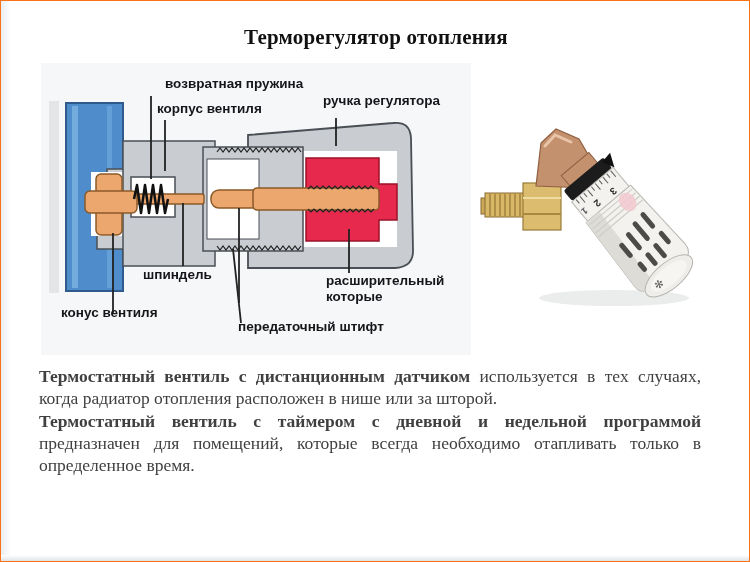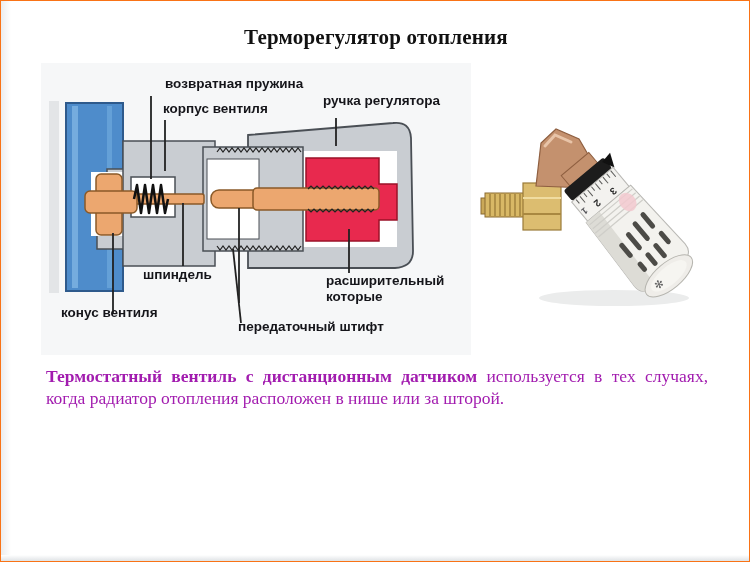--- a/index.html
+++ b/index.html
@@ -29,22 +29,22 @@
   .diagram-svg{position:absolute;left:40px;top:62px;}
   .photo-svg{position:absolute;left:478px;top:105px;}
   .dlabel{
     position:absolute;
     font-family:"Liberation Sans", sans-serif;
     font-weight:bold;font-size:13.5px;line-height:16px;
     color:#15151a;white-space:nowrap;
   }
   .dlabel.wrap{white-space:normal;width:135px;}
   .bodytext{
-    position:absolute;left:45px;top:364px;width:662px;
-    font-size:17.5px;line-height:22.3px;color:#a21caf;
+    position:absolute;left:38px;top:364px;width:662px;
+    font-size:17.5px;line-height:22.3px;color:#404040;
     text-align:justify;
   }
   .bodytext p{margin:0;padding:0;}
   .bodytext b{font-weight:bold;}
 </style>
 </head>
 <body>
 
 <div class="slide">
 
@@ -109,21 +109,21 @@
       <line x1="295" y1="55" x2="295" y2="83"></line>
       <line x1="142" y1="140" x2="142" y2="203"></line>
       <line x1="72" y1="170" x2="72" y2="250"></line>
       <line x1="198" y1="145" x2="198" y2="240"></line>
       <line x1="192" y1="186" x2="200" y2="260"></line>
       <line x1="308" y1="166" x2="308" y2="210"></line>
     </g>
   </svg>
 
   <div class="dlabel" style="left:164px;top:75px;">возвратная пружина</div>
-  <div class="dlabel" style="left:162px;top:100px;">корпус вентиля</div>
+  <div class="dlabel" style="left:156px;top:100px;">корпус вентиля</div>
   <div class="dlabel" style="left:322px;top:92px;">ручка регулятора</div>
   <div class="dlabel" style="left:142px;top:266px;">шпиндель</div>
   <div class="dlabel wrap" style="left:325px;top:272px;">расширительный которые</div>
   <div class="dlabel" style="left:237px;top:302px;margin-top:16px;">передаточный штифт</div>
   <div class="dlabel" style="left:60px;top:304px;">конус вентиля</div>
 
   <svg class="photo-svg" width="240" height="205" viewBox="0 0 240 205">
     <rect x="0" y="0" width="240" height="205" fill="#ffffff"></rect>
     <ellipse cx="135" cy="192" rx="75" ry="8" fill="#ebecec"></ellipse>
 
@@ -200,15 +200,16 @@
       <g>
         <ellipse cx="146" cy="0" rx="13" ry="29" fill="#efede9" stroke="#b5b4ae" stroke-width="1"></ellipse>
         <ellipse cx="146" cy="0" rx="9" ry="22" fill="#f6f5f1"></ellipse>
         <text x="146" y="17" font-size="11" fill="#666" text-anchor="middle" transform="rotate(50 146 13)">✻</text>
       </g>
     </g>
   </svg>
 
   <div class="bodytext">
     <p><b>Термостатный вентиль с дистанционным датчиком</b><span> используется в тех случаях, когда радиатор отопления расположен в нише или за шторой.</span></p>
+    <p><b>Термостатный вентиль с таймером с дневной и недельной программой</b><span> предназначен для помещений, которые всегда необходимо отапливать только в определенное время.</span></p>
   </div>
 
 </div>
 
 </body></html>

